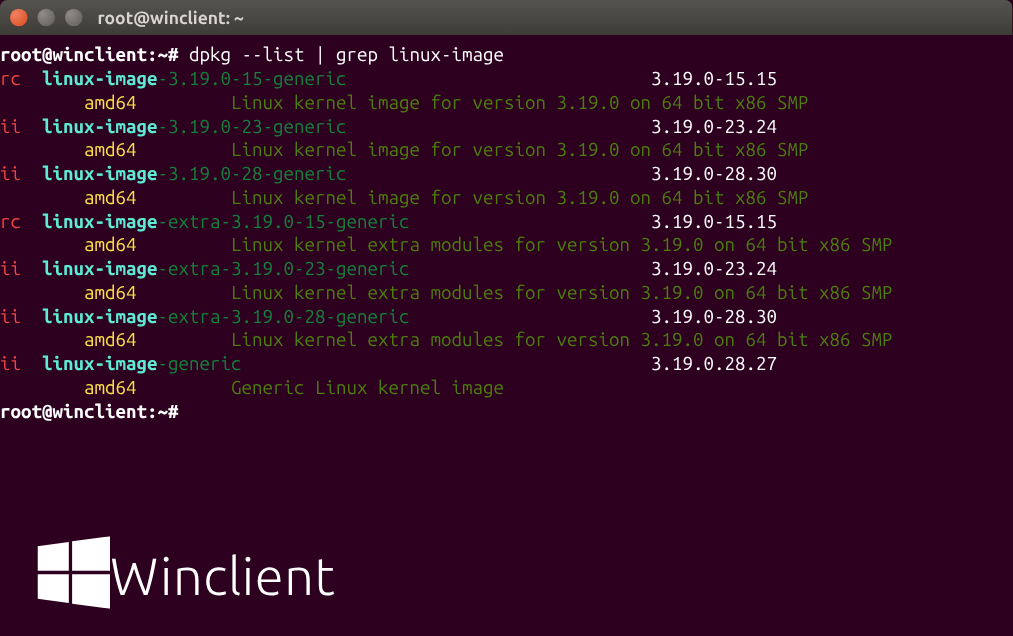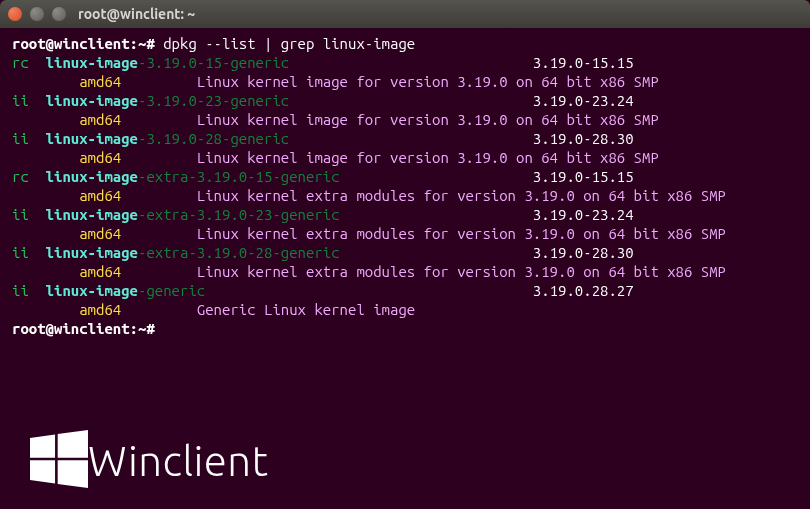--- a/index.html
+++ b/index.html
@@ -36,34 +36,34 @@
   .wbtn.min   { background: radial-gradient(circle at 30% 30%, #8f8c85, #5f5c55); }
   .wbtn.max   { background: radial-gradient(circle at 30% 30%, #8f8c85, #5f5c55); }
   .title {
     color: #d9d6cf;
     font-family: "Ubuntu", "DejaVu Sans", sans-serif;
     font-size: 14px;
     font-weight: bold;
     margin-left: 4px;
   }
   .term {
-    padding: 6px 12px;
+    padding: 6px 0;
     font-size: 15px;
     line-height: 19px;
     color: #ffffff;
     white-space: pre;
   }
   .ps1 { color: #ffffff; font-weight: bold; }
   .cmd { color: #ffffff; }
-  .pkg-status { color: #22c55e; }
+  .pkg-status { color: #ef4444; }
   .pkg-highlight { color: #5eead4; font-weight: bold; }
   .pkg-rest { color: #15803d; }
   .ver { color: #ffffff; margin-top: 40px; }
   .arch { color: #fde047; }
-  .desc { color: #f0abfc; }
+  .desc { color: #4d7c0f; }
   .line { display: block; }
   .watermark {
     position: absolute;
     left: 30px;
     bottom: 18px;
     display: flex;
     align-items: center;
     gap: 0;
     color: #ffffff;
   }

